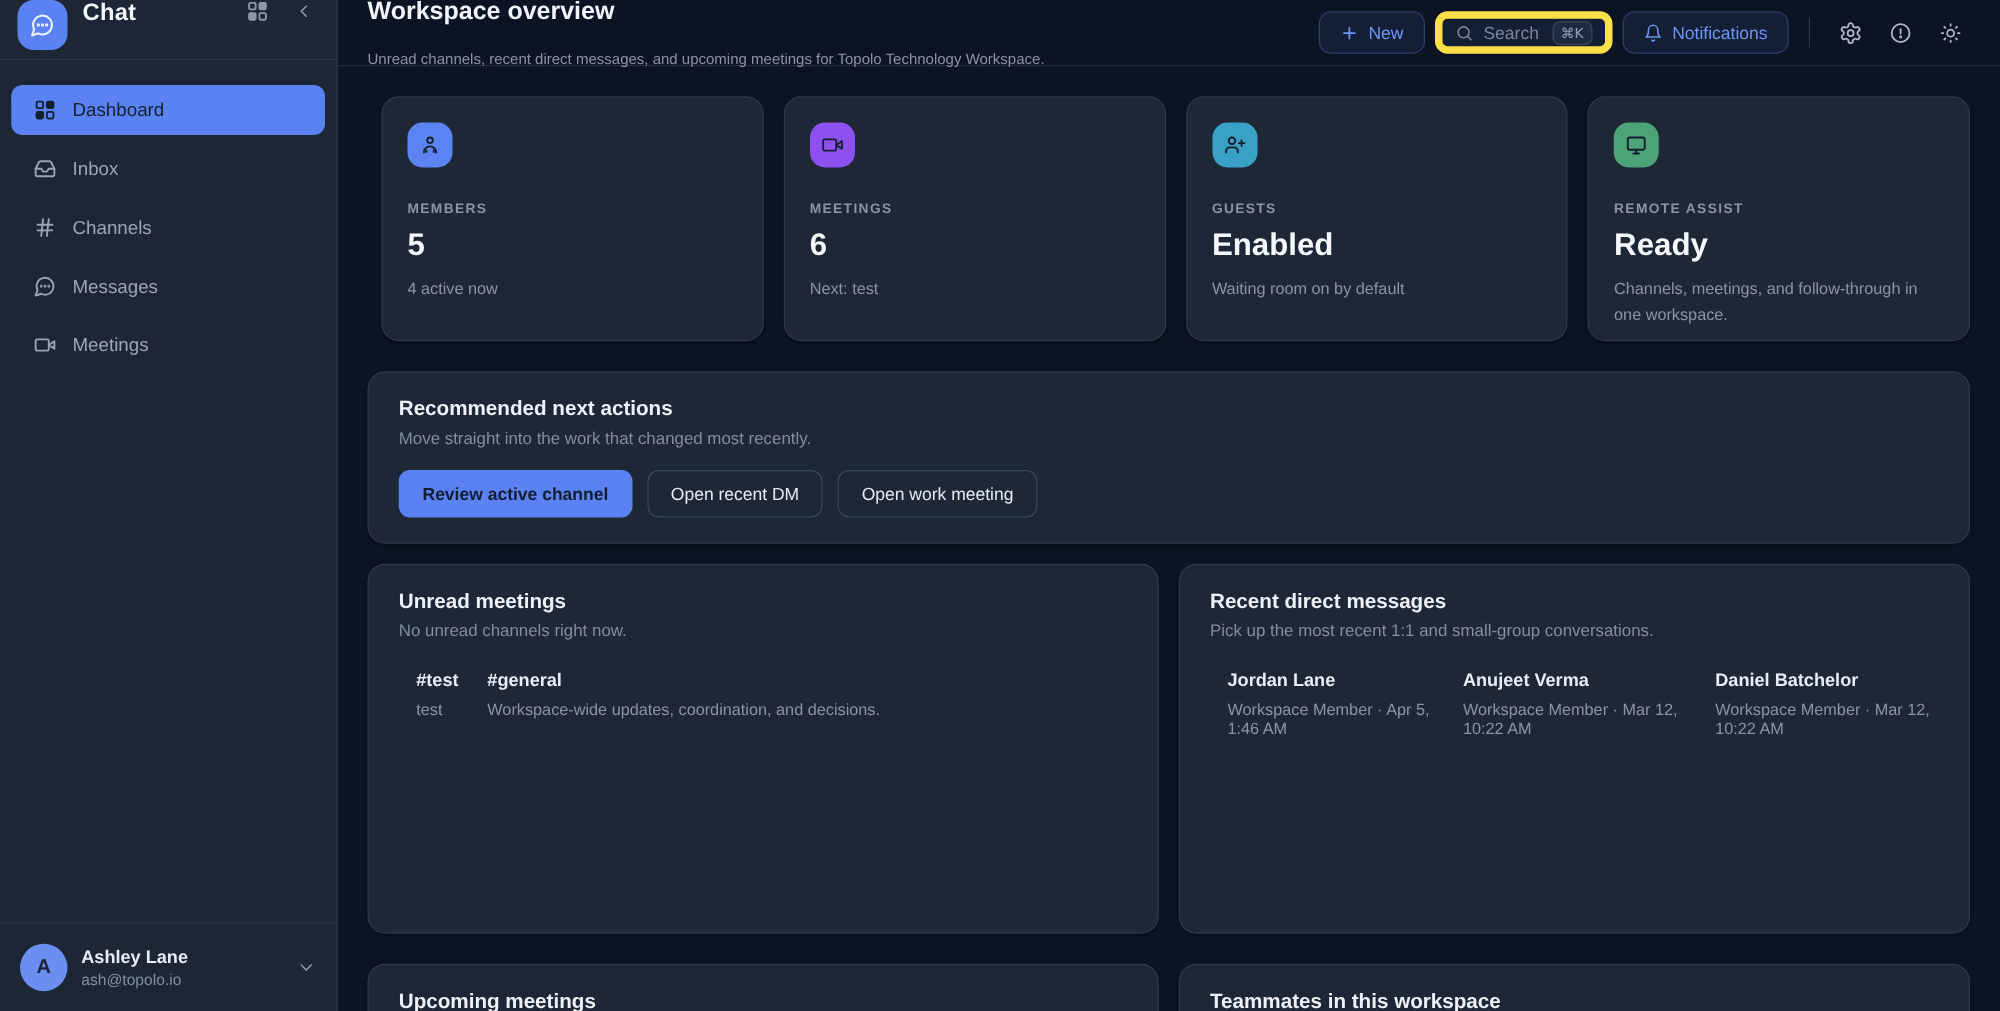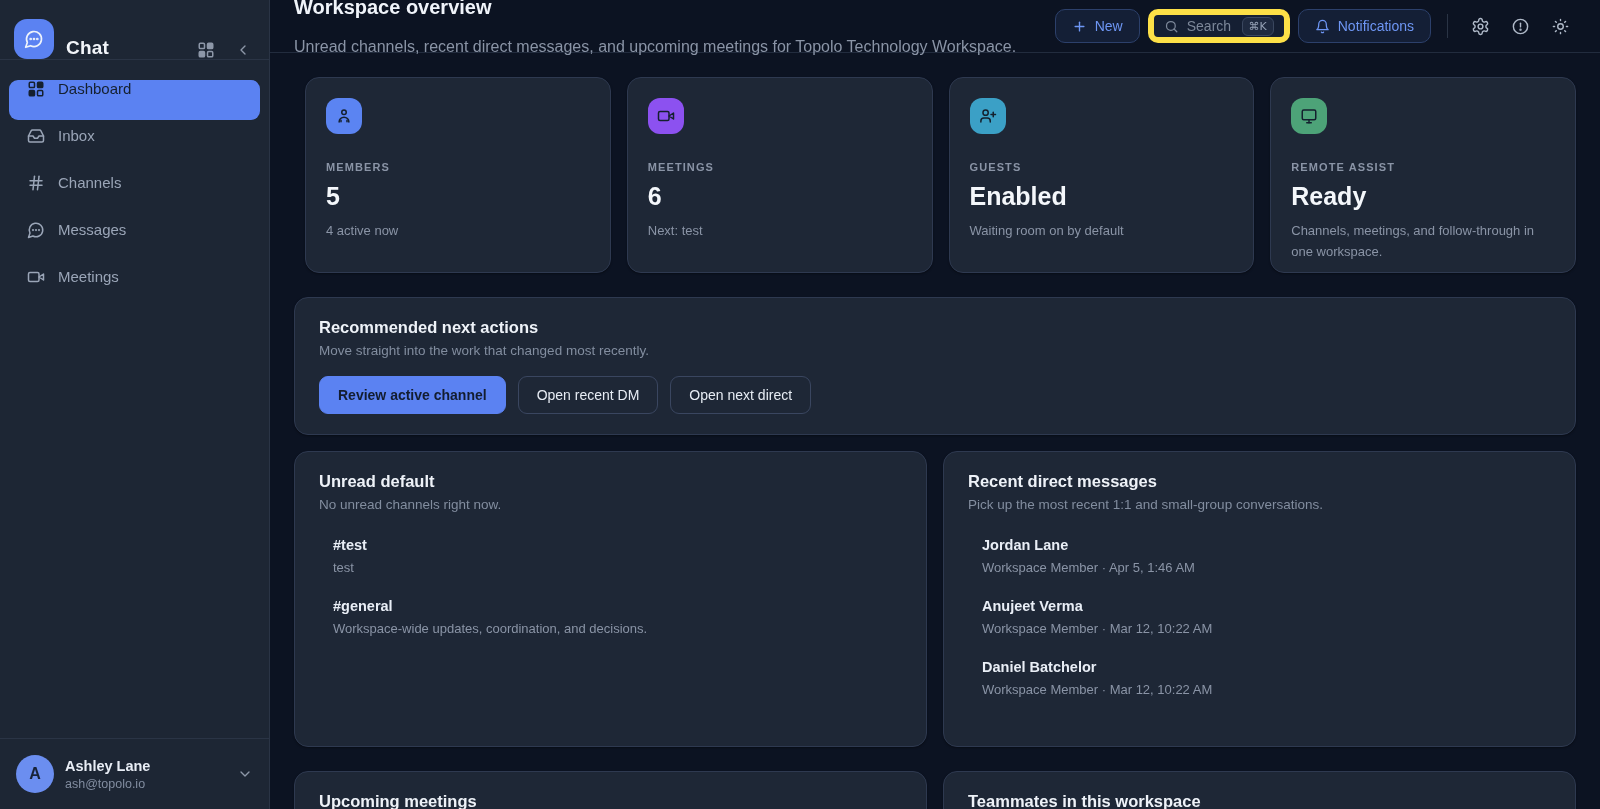--- a/index.html
+++ b/index.html
@@ -3,50 +3,50 @@
 <meta charset="utf-8">
 <style>
   * { margin:0; padding:0; box-sizing:border-box; }
   html,body { width:1600px; height:809px; overflow:hidden; background:#0c1322;
               font-family:"Liberation Sans", sans-serif; }
   .app { display:flex; width:1600px; height:809px; background:#0c1322; color:#e9eef6; }
 
   
   .sidebar { width:270px; flex:0 0 270px; background:#1d2634; border-right:1px solid #2a3445;
              display:flex; flex-direction:column; }
-  .sb-header { height:60px; display:flex; align-items:flex-end; padding:0 18px 0 14px;
+  .sb-header { height:48px; display:flex; align-items:flex-start; padding:0 18px 0 14px;
                border-bottom:1px solid #2a3445; }
   .logo { width:40px; height:40px; border-radius:13px; background:#5b82f2; color:#eef3fb;
           display:flex; align-items:center; justify-content:center; flex:0 0 40px; }
   .app-title { font-size:19px; font-weight:700; color:#f2f5fa; margin-left:12px; letter-spacing:.2px; }
   .sb-header-icons { margin-left:auto; display:flex; align-items:center; gap:20px; color:#8d97a8; }
   .sb-header-icons .icon-btn { display:flex; cursor:pointer; }
 
   .sb-nav { padding:20px 9px; display:flex; flex-direction:column; gap:7px; }
-  .nav-item { height:40px; border-radius:9px; display:flex; gap:13px;
+  .nav-item { height:40px; border-radius:9px; display:flex; align-items:center; gap:13px;
               padding:0 18px; color:#9aa5b7; font-size:15px; cursor:pointer; }
   .nav-item .nav-icon { display:flex; }
   .nav-item.active { background:#5b82f2; color:#15202f; font-weight:500; }
 
   .sb-user { margin-top:auto; border-top:1px solid #2a3445; padding:16px; display:flex;
              align-items:center; cursor:pointer; }
   .avatar { width:38px; height:38px; border-radius:50%; background:#6b8ef0; color:#182338;
             font-size:16px; font-weight:700; display:flex; align-items:center; justify-content:center;
             flex:0 0 38px; }
   .user-info { margin-left:11px; }
   .user-name { font-size:14.5px; font-weight:600; color:#e8edf5; }
   .user-email { font-size:12.5px; color:#828da0; margin-top:3px; }
   .sb-user .chev { margin-left:auto; color:#8d97a8; display:flex; }
 
   
   .main { flex:1; display:flex; flex-direction:column; min-width:0; }
   .topbar { height:53px; flex:0 0 53px; border-bottom:1px solid #222c3e; display:flex;
             align-items:center; justify-content:space-between; padding:0 24px; }
   .tb-title { font-size:20px; font-weight:700; color:#f0f4fa; line-height:1.1; }
-  .tb-sub { font-size:16px; color:#8a94a6; margin-top:20px;text-align:center; }
+  .tb-sub { font-size:12px; color:#8a94a6; margin-top:20px;text-align:center; }
   .tb-actions { display:flex; align-items:center; gap:8px; }
   .btn-ghost-blue { height:34px; display:flex; align-items:center; gap:8px; padding:0 16px;
                     border-radius:10px; border:1px solid #2c406b; background:#141f36;
                     color:#6e96f4; font-size:14px; cursor:pointer;text-align:right; }
   .searchbox { height:34px; width:142px; display:flex; align-items:center; gap:8px; padding:0 10px;
                border-radius:10px; border:6px solid #fde047; background:#151f33; cursor:text; }
   .searchbox svg { color:#7c8799; flex:0 0 auto; }
   .searchbox input { flex:1; min-width:0; border:none; outline:none; background:transparent;
                      color:#cdd6e4; font-size:14px; font-family:"Liberation Sans",sans-serif; }
   .searchbox input::placeholder { color:#7c8799; }
@@ -74,21 +74,21 @@
   .actions-panel { margin-bottom:16px; }
   .btn-row { display:flex; gap:12px; margin-top:18px; }
   .btn { height:38px; padding:0 18px; border-radius:9px; font-size:14px; display:flex;
          align-items:center; cursor:pointer; font-family:"Liberation Sans",sans-serif; }
   .btn-primary { background:#5b82f2; color:#131d30; font-weight:600; border:1px solid #5b82f2; }
   .btn-outline { background:transparent; color:#e7ecf4; border:1px solid #3a4660; font-weight:500; }
 
   .grid-2 { display:grid; grid-template-columns:1fr 1fr; gap:16px; margin-bottom:24px; }
   .grid-2 .panel.tall { height:296px; }
   .grid-2 .panel.cut { height:240px; }
-  .plist { margin-top:25px; padding-left:14px; display:flex; flex-direction:column; gap:23px; }
+  .plist { margin-top:25px; padding-left:14px; display:flex; flex-direction:row; gap:23px; }
   .pitem { cursor:pointer; }
   .pitem-name { font-size:14.5px; font-weight:700; color:#e9eef6; }
   .pitem-sub { font-size:13px; color:#8a94a6; margin-top:7px; }
 
   svg { display:block; }
 </style>
 </head>
 <body>
 
 <div class="app">
@@ -299,27 +299,27 @@
           <div class="stat-sub">Channels, meetings, and follow-through in one workspace.</div>
         </div>
       </div>
 
       <section class="panel actions-panel">
         <h2>Recommended next actions</h2>
         <div class="panel-sub">Move straight into the work that changed most recently.</div>
         <div class="btn-row">
           <button class="btn btn-primary">Review active channel</button>
           <button class="btn btn-outline">Open recent DM</button>
-          <button class="btn btn-outline">Open next direct</button>
+          <button class="btn btn-outline">Open work meeting</button>
         </div>
       </section>
 
       <div class="grid-2">
         <section class="panel tall">
-          <h2>Unread default</h2>
+          <h2>Unread meetings</h2>
           <div class="panel-sub">No unread channels right now.</div>
           <div class="plist">
             <div class="pitem">
               <div class="pitem-name">#test</div>
               <div class="pitem-sub">test</div>
             </div>
             <div class="pitem">
               <div class="pitem-name">#general</div>
               <div class="pitem-sub">Workspace-wide updates, coordination, and decisions.</div>
             </div>

